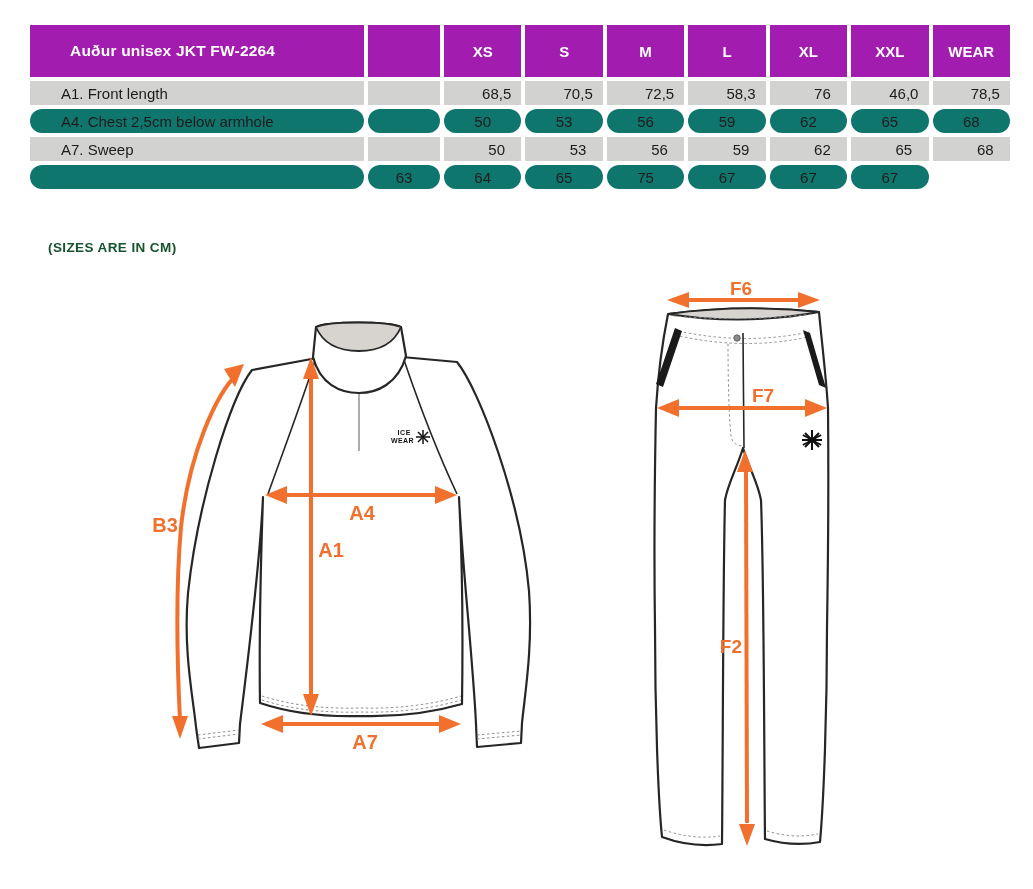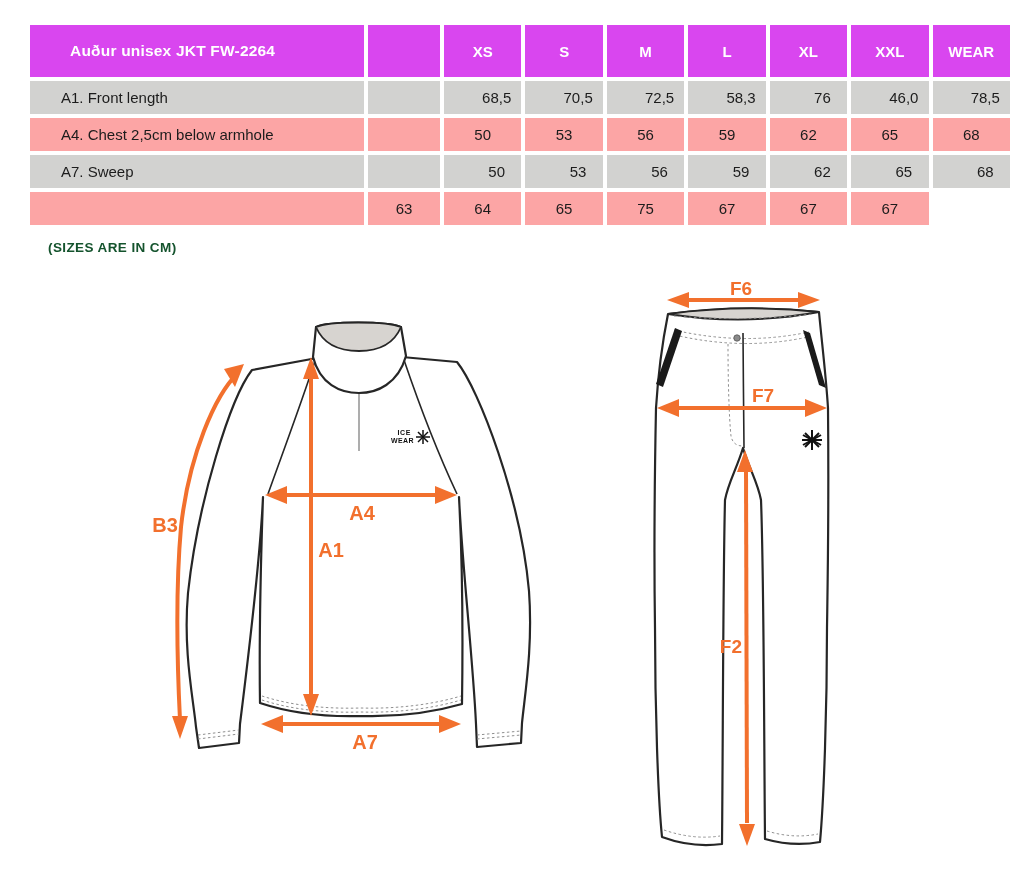--- a/index.html
+++ b/index.html
@@ -8,24 +8,24 @@
     font-family:"Liberation Sans", sans-serif;overflow:hidden;
   }
   
   .size-table{
     position:absolute;left:30px;top:25px;width:980px;
     display:grid;
     grid-template-columns:334px 72px repeat(7,1fr);
     gap:4px;
   }
   .cell{display:flex;align-items:center;justify-content:center;font-size:15px;color:#1c1c1c;}
-  .hd{background:#d946ef;color:#ffffff;font-weight:bold;height:52px;font-size:15px;}
-  .row-h{height:33px;}
+  .hd{background:#a21caf;color:#ffffff;font-weight:bold;height:52px;font-size:15px;}
+  .row-h{height:24px;}
   .dark{background:#D2D2D0;padding-left:28px;}
-  .light{background:#fca5a5;}
+  .light{background:#0f766e;border-radius:13px;}
   .lab{justify-content:flex-start;padding-left:31px;}
   .title-cell{justify-content:flex-start;padding-left:40px;font-size:15.5px;letter-spacing:.2px;}
   
   .cm-note{
     position:absolute;left:48px;top:240px;color:#14532d;
     font-size:13.5px;font-weight:bold;letter-spacing:.4px;
   }
   
   .jacket-svg{position:absolute;left:135px;top:295px;}
   .pants-svg{position:absolute;left:625px;top:278px;}

